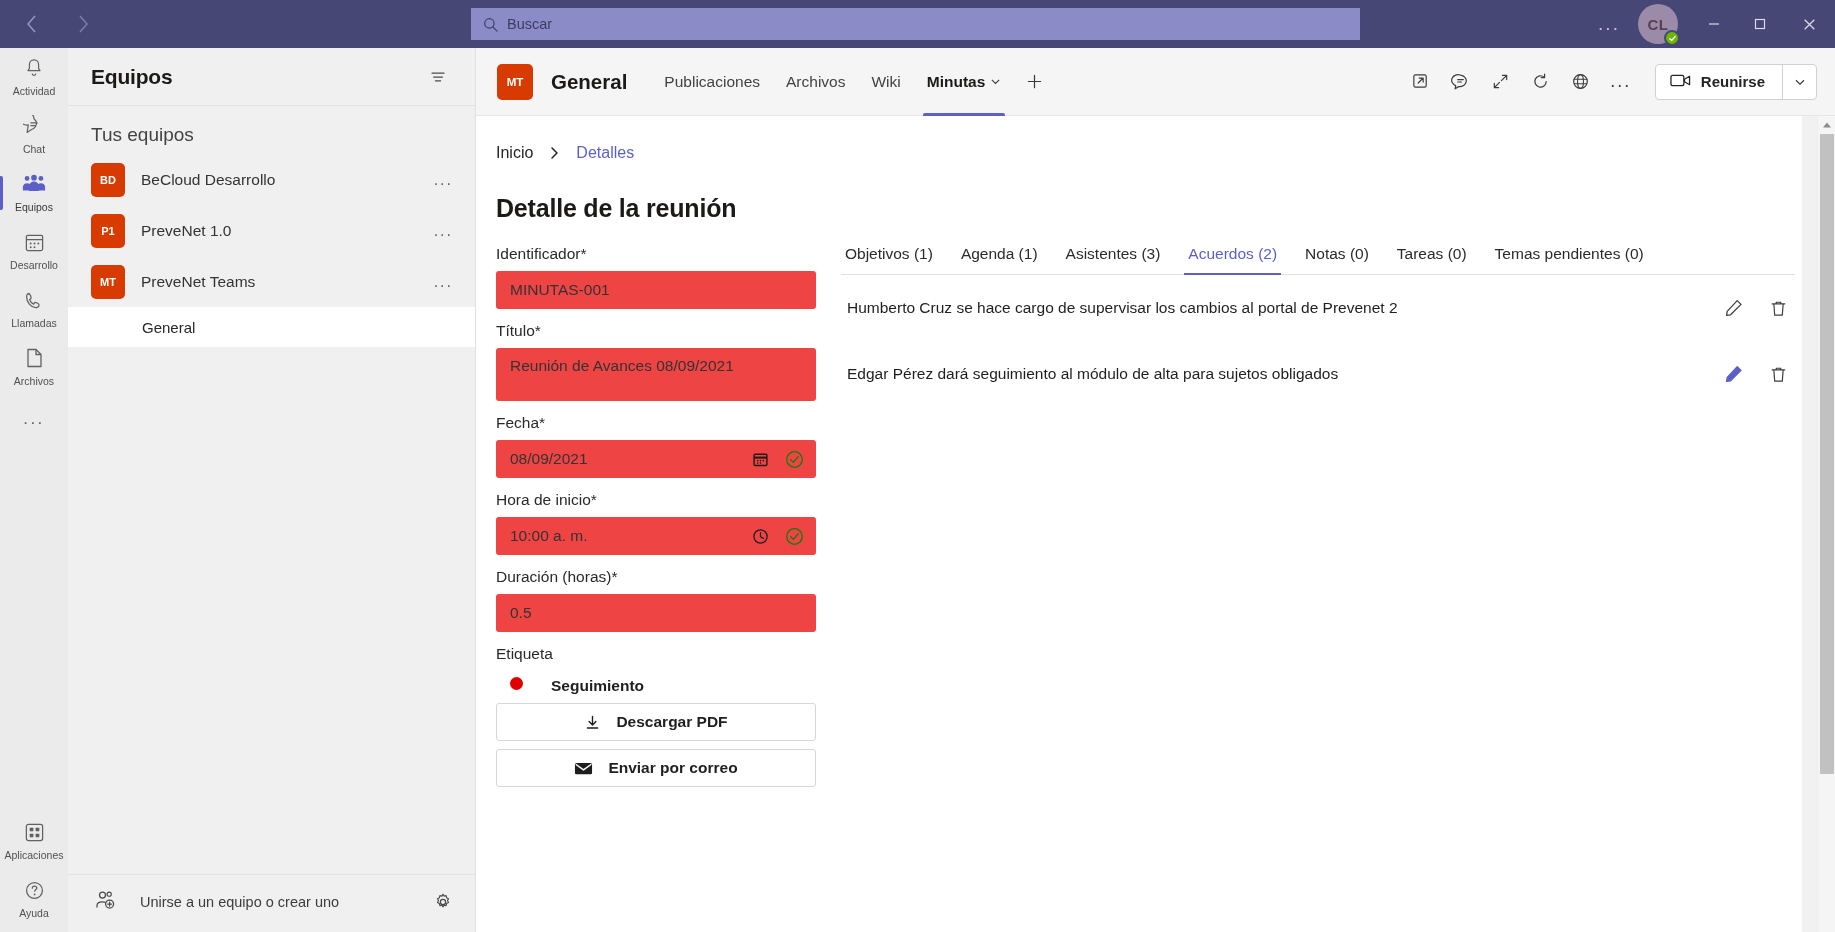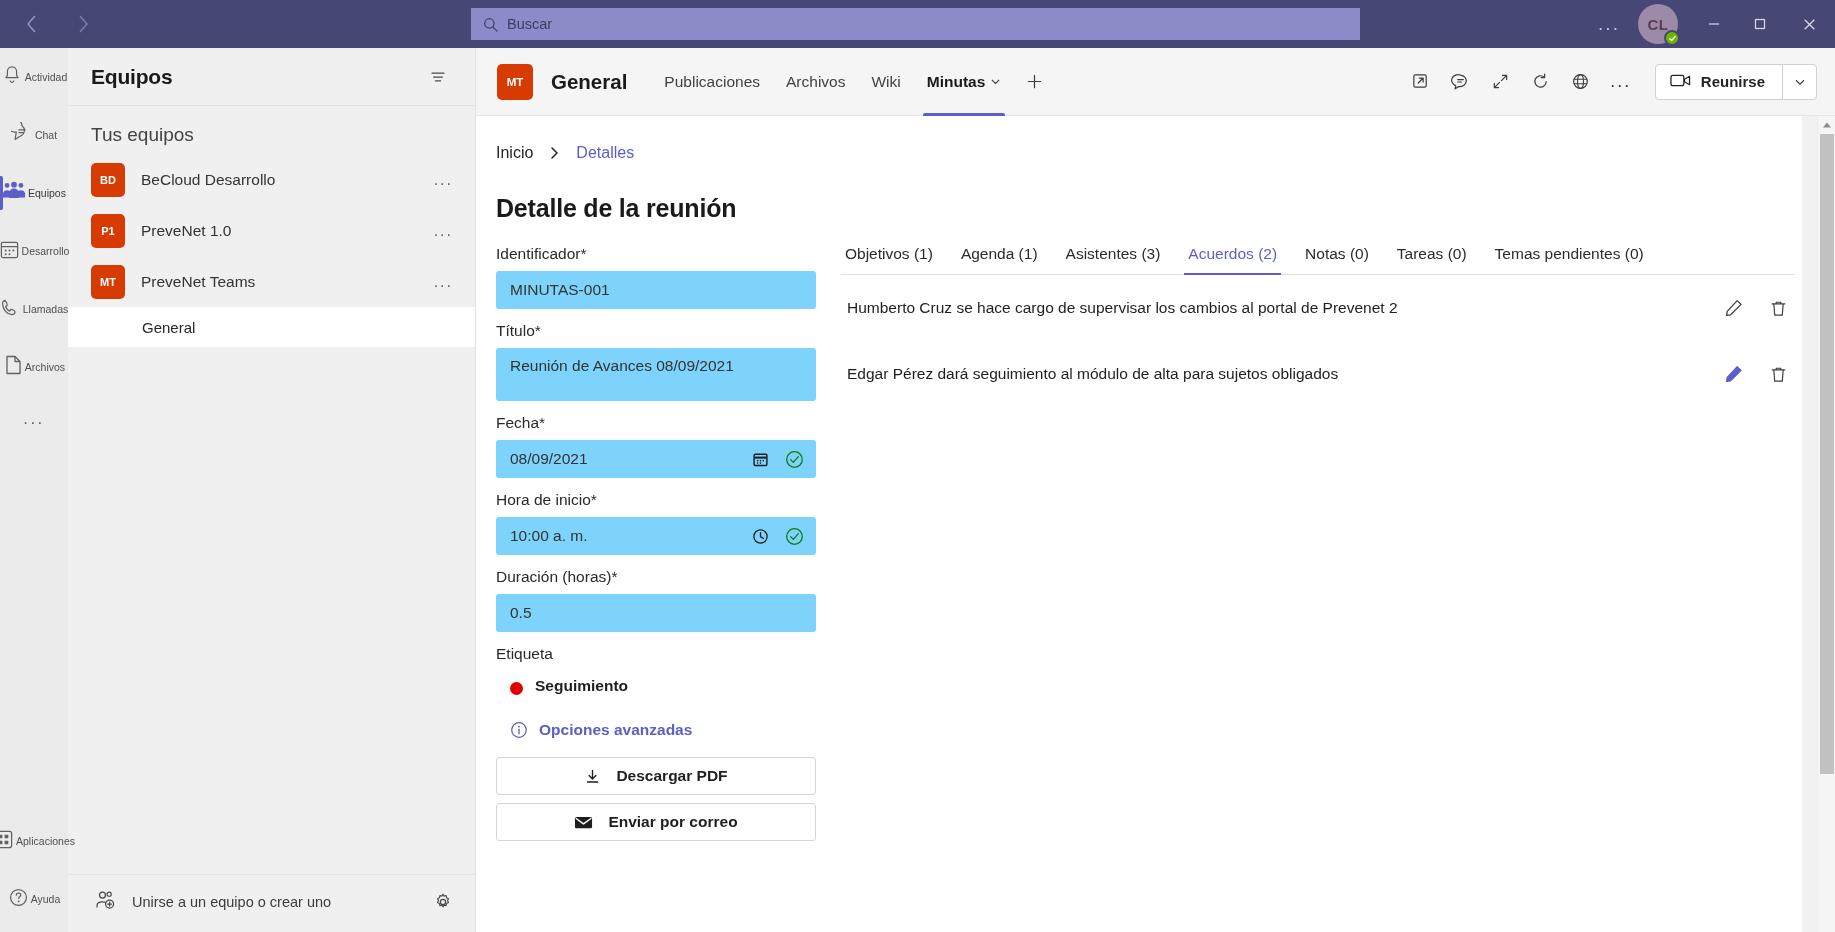--- a/index.html
+++ b/index.html
@@ -55,21 +55,21 @@
 
   
   .body { flex: 1; display: flex; min-height: 0; }
 
   
   .rail {
     width: 68px; background: #ebebeb; flex: 0 0 68px;
     display: flex; flex-direction: column; align-items: center; position: relative;
   }
   .rail-item {
-    width: 68px; height: 58px; display: flex; flex-direction: row;
+    width: 68px; height: 58px; display: flex; flex-direction: column;
     align-items: center; justify-content: center; gap: 2px;
     color: #616161; position: relative; padding-top: 0;
   }
   .rail-item .rlabel { font-size: 10.5px; line-height: 12px; color: #505050; }
   .rail-item.active { color: #5b5fc7; }
   .rail-item.active .rlabel { color: #37393c; }
   .rail-item.active::before {
     content: ""; position: absolute; left: 0; top: 12px; width: 3px; height: 34px;
     background: #5b5fc7; border-radius: 0 2px 2px 0;
   }
@@ -99,21 +99,21 @@
     display: flex; align-items: center; justify-content: center; flex: 0 0 34px;
   }
   .team-name { font-size: 15.5px; color: #343434; }
   .team-more { margin-left: auto; color: #616161; font-size: 16px; letter-spacing: 2px; }
   .chan-row {
     height: 40px; display: flex; align-items: center; padding-left: 74px;
     font-size: 15px; color: #272727; background: #ffffff;
   }
   .teams-foot {
     margin-top: auto; height: 58px; display: flex; align-items: center;
-    padding: 0 22px 4px 26px; gap: 16px; border-top: 1px solid #e3e3e3;
+    padding: 0 22px 4px 26px; gap: 24px; border-top: 1px solid #e3e3e3;
   }
   .teams-foot .jl { font-size: 14.5px; color: #3c3c3c; }
   .teams-foot .gear { margin-left: auto; color: #4a4a4a; display: flex; }
 
   
   .main { flex: 1; display: flex; flex-direction: column; background: #fff; min-width: 0; position: relative; }
   .chan-header {
     height: 68px; flex: 0 0 68px; display: flex; align-items: center;
     padding: 0 18px 0 21px; background: #f5f5f5; border-bottom: 1px solid #e6e6e6;
   }
@@ -150,30 +150,30 @@
   .crumb { display: flex; align-items: center; gap: 16px; padding-left: 20px; font-size: 16px; }
   .crumb .c1 { color: #242424; }
   .crumb .sep { color: #242424; display: flex; }
   .crumb .c2 { color: #5b5fc7; }
   .page-title { font-size: 25px; font-weight: 700; color: #1b1a19; padding: 32px 0 0 20px; letter-spacing: -.2px; }
 
   .cols { display: flex; padding-top: 22px; }
   .form-col { width: 340px; flex: 0 0 340px; padding-left: 20px; }
   .field-label { font-size: 15.5px; color: #292929; margin-bottom: 8px; }
   .field-box {
-    background: #7dd3fc; border-radius: 3px; height: 38px;
+    background: #ef4444; border-radius: 3px; height: 38px;
     display: flex; align-items: center; padding: 0 12px 0 14px;
     font-size: 15.5px; color: #333333; margin-bottom: 13px;
   }
   .field-box.tall { height: 53px; align-items: flex-start; padding-top: 9px; }
   .field-box .spacer { flex: 1; }
   .fi { display: flex; align-items: center; justify-content: center; }
   .fi.check { color: #107c10; margin-left: 16px; }
   .fi.dark { color: #1d1d1d; }
-  .etq-row { display: flex; align-items: flex-end; gap: 12px; padding: 6px 0 0 14px; }
+  .etq-row { display: flex; align-items: flex-start; gap: 28px; padding: 6px 0 0 14px; }
   .etq-dot { width: 13px; height: 13px; border-radius: 50%; background: #e00000; }
   .etq-text { font-size: 15.5px; font-weight: 600; color: #1f1f1f; }
   .adv-row { display: flex; align-items: center; gap: 11px; padding: 26px 0 10px 14px; }
   .adv-row .it { color: #5b5fc7; display: flex; }
   .adv-link { font-size: 15.5px; color: #5b5fc7; font-weight: 600; }
   .big-btn {
     height: 38px; border: 1px solid #d6d6d6; border-radius: 3px; background: #fff;
     display: flex; align-items: center; justify-content: center; gap: 15px;
     font-size: 15.5px; font-weight: 600; color: #1f1f1f; margin-top: 8px;
   }
@@ -566,30 +566,20 @@
               <div class="field-box">
                 <span>0.5</span>
               </div>
 
               <div class="field-label">Etiqueta</div>
               <div class="etq-row">
                 <span class="etq-dot"></span>
                 <span class="etq-text">Seguimiento</span>
               </div>
 
-              <div class="adv-row">
-                <span class="it">
-                  <svg width="18" height="18" viewBox="0 0 18 18">
-                      <circle cx="9" cy="9" r="7.3" fill="none" stroke="#5b5fc7" stroke-width="1.25"></circle>
-                      <circle cx="9" cy="5.6" r=".95" fill="#5b5fc7"></circle>
-                      <path d="M9 8.2v4.6" stroke="#5b5fc7" stroke-width="1.3" stroke-linecap="round"></path>
-                    </svg>
-                </span>
-                <span class="adv-link">Opciones avanzadas</span>
-              </div>
 
               <div class="big-btn">
                 <span class="bi">
                   <svg width="17" height="17" viewBox="0 0 18 18">
                       <path d="M9 2.6 V11.4 M5.4 8 L9 11.6 L12.6 8" fill="none" stroke="#1d1d1d" stroke-width="1.45" stroke-linecap="round" stroke-linejoin="round"></path>
                       <path d="M3.6 14.8 H14.4" stroke="#1d1d1d" stroke-width="1.45" stroke-linecap="round"></path>
                     </svg>
                 </span>
                 <span>Descargar PDF</span>
               </div>

